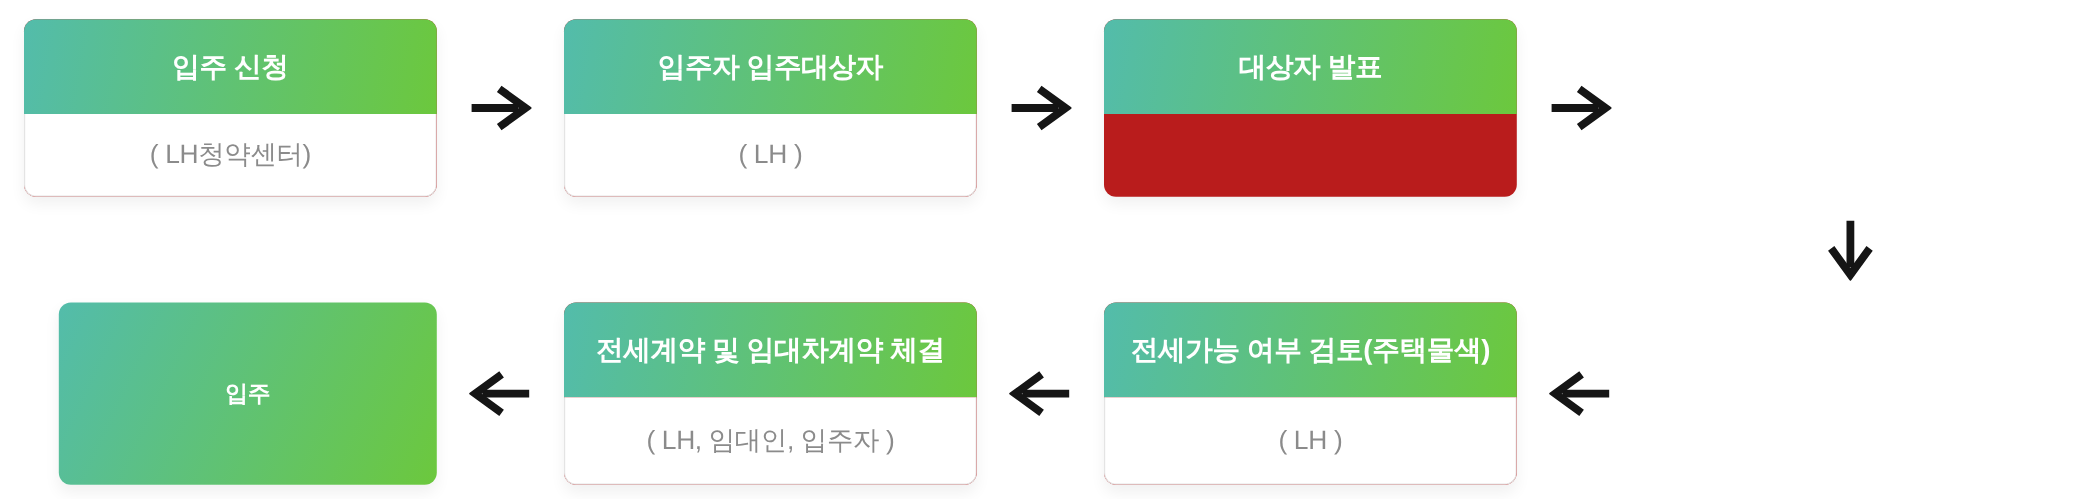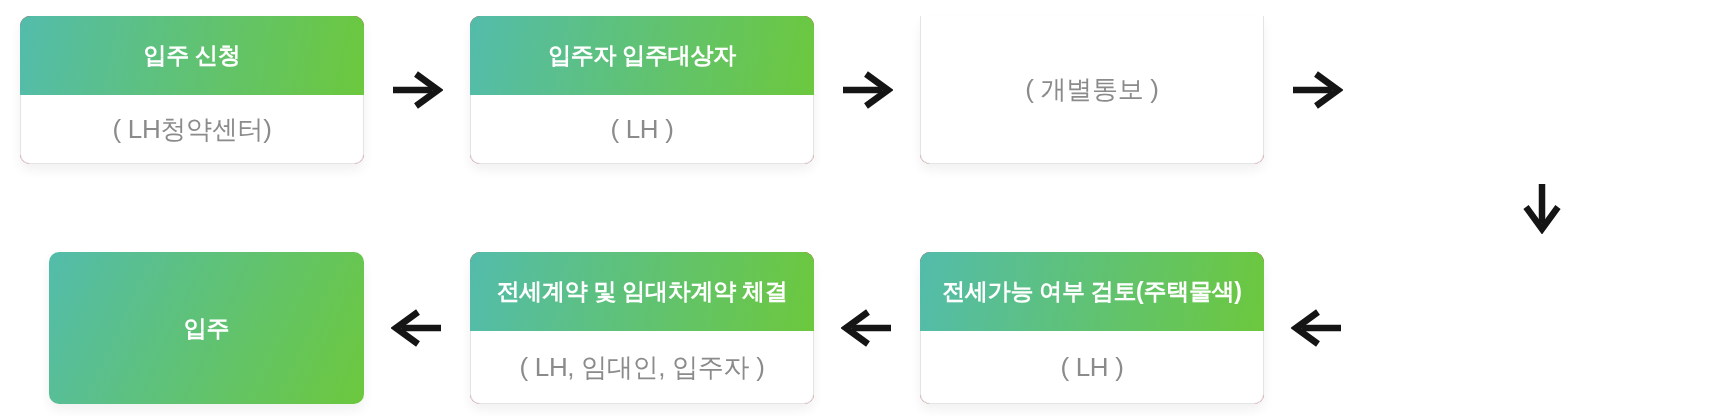--- a/index.html
+++ b/index.html
@@ -44,30 +44,30 @@
   .card-body {
     flex: 1 1 auto;
     border: 1px solid #e4e4e4;
     border-top: none;
     border-radius: 0 0 10px 10px;
     background: #ffffff;
     display: flex;
     align-items: center;
     justify-content: center;
     color: var(--subtitle-text, #8b8b8b);
-    font-size: 26px;
+    font-size: 22px;
     letter-spacing: -0.3px;
     white-space: nowrap;
   }
   .card.full {
     background: linear-gradient(115deg, var(--gradient-start, #53bcab), var(--gradient-end, #6cc83d));
     align-items: center;
     justify-content: center;
     color: #ffffff;
-    font-size: 23px;
+    font-size: 19px;
     font-weight: bold;
     letter-spacing: -0.3px;
     margin-left: 29px;
   }
   .arrow-cell {
     display: flex;
     align-items: center;
     justify-content: center;
   }
   .arrow-cell svg { display: block; }
@@ -98,21 +98,21 @@
   </div>
 
   <div class="arrow-cell r1">
     <svg width="52" height="42" viewBox="0 0 52 42">
       <line x1="2" y1="21" x2="41" y2="21" stroke="#151515" stroke-width="6.5"></line>
       <polyline points="25,5 47,21 25,37" fill="none" stroke="#151515" stroke-width="6.5"></polyline>
     </svg>
   </div>
 
   <div class="card r1">
-    <div class="card-body">( 개별통보 )</div>
+    <div class="card-header">대상자 발표</div>
   </div>
 
   <div class="arrow-cell r1">
     <svg width="52" height="42" viewBox="0 0 52 42">
       <line x1="2" y1="21" x2="41" y2="21" stroke="#151515" stroke-width="6.5"></line>
       <polyline points="25,5 47,21 25,37" fill="none" stroke="#151515" stroke-width="6.5"></polyline>
     </svg>
   </div>
 
 

